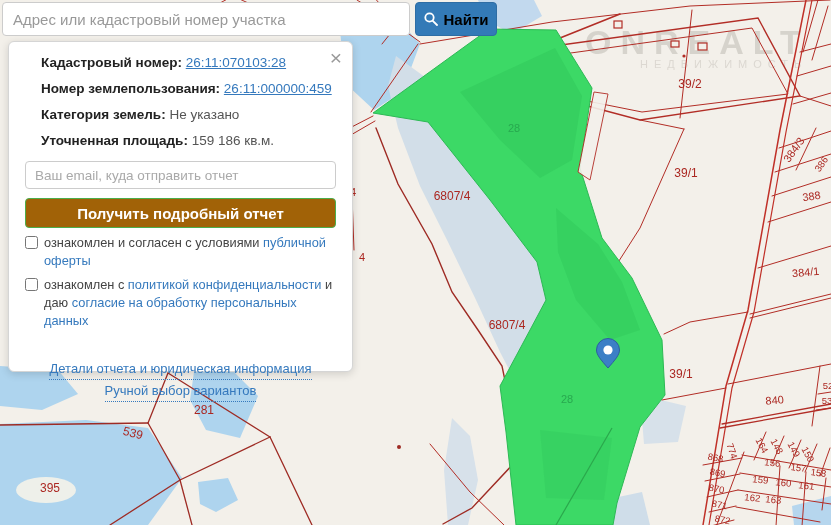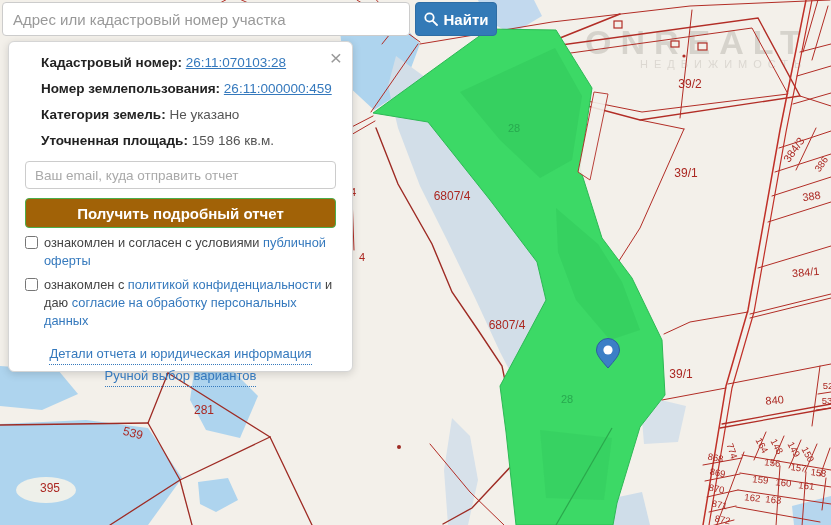--- a/index.html
+++ b/index.html
@@ -19,21 +19,21 @@
   .wm2{fill:rgba(150,145,135,0.25);font-size:11px;letter-spacing:6px;}
   
   .search-wrap{position:absolute;left:2px;top:2px;display:flex;z-index:20;}
   .search-input{
     width:386px;height:32px;border:1px solid #ccc;border-radius:4px;background:#fff;
     font-size:15px;color:#444;padding:0 10px;outline:none;box-sizing:content-box;
   }
   .search-input::placeholder{color:#999;}
   .search-btn{
     margin-left:5px;width:82px;height:34px;border:1px solid #2e6da4;border-radius:4px;
-    background:#337ab7;color:#ffffff;font-size:15px;font-weight:bold;cursor:pointer;
+    background:#337ab7;color:#000000;font-size:15px;font-weight:bold;cursor:pointer;
     display:flex;align-items:center;justify-content:center;gap:6px;
     font-family:"Liberation Sans",sans-serif;
     text-align:center;
   }
   
   .panel{
     position:absolute;left:8px;top:41px;width:345px;height:331px;z-index:15;
     background:#fff;border:1px solid #d5d5d5;border-radius:6px;
     box-shadow:0 2px 8px rgba(0,0,0,0.15);box-sizing:border-box;
     padding:13px 16px 10px 16px;font-size:13.5px;color:#333;
@@ -53,21 +53,21 @@
   }
   .email-input::placeholder{color:#a9a9a9;}
   .report-btn{
     width:100%;height:30px;margin-top:9px;border:1px solid #4cae4c;border-radius:4px;
     background:#a16207;color:#fff;font-size:15px;font-weight:bold;cursor:pointer;
     font-family:"Liberation Sans",sans-serif;
   }
   .chk-row{display:flex;align-items:flex-start;margin-top:6px;font-size:12.8px;color:#444;line-height:1.4;}
   .chk-row input{margin:2px 6px 0 0;width:13px;height:13px;flex:0 0 auto;}
   a.ilink{color:#3579bd;text-decoration:none;cursor:pointer;}
-  .bottom-links{margin-top:13px;text-align:center;line-height:1.65;text-decoration:underline;}
+  .bottom-links{margin-top:28px;text-align:center;line-height:1.65;text-decoration:underline;}
   a.dlink{
     color:#3579bd;font-size:13px;text-decoration:none;
     border-bottom:1px dotted #3579bd;cursor:pointer;display:inline-block;
   }
 </style>
 </head>
 <body>
 
 <svg id="map-svg" viewBox="0 0 831 525">
 

